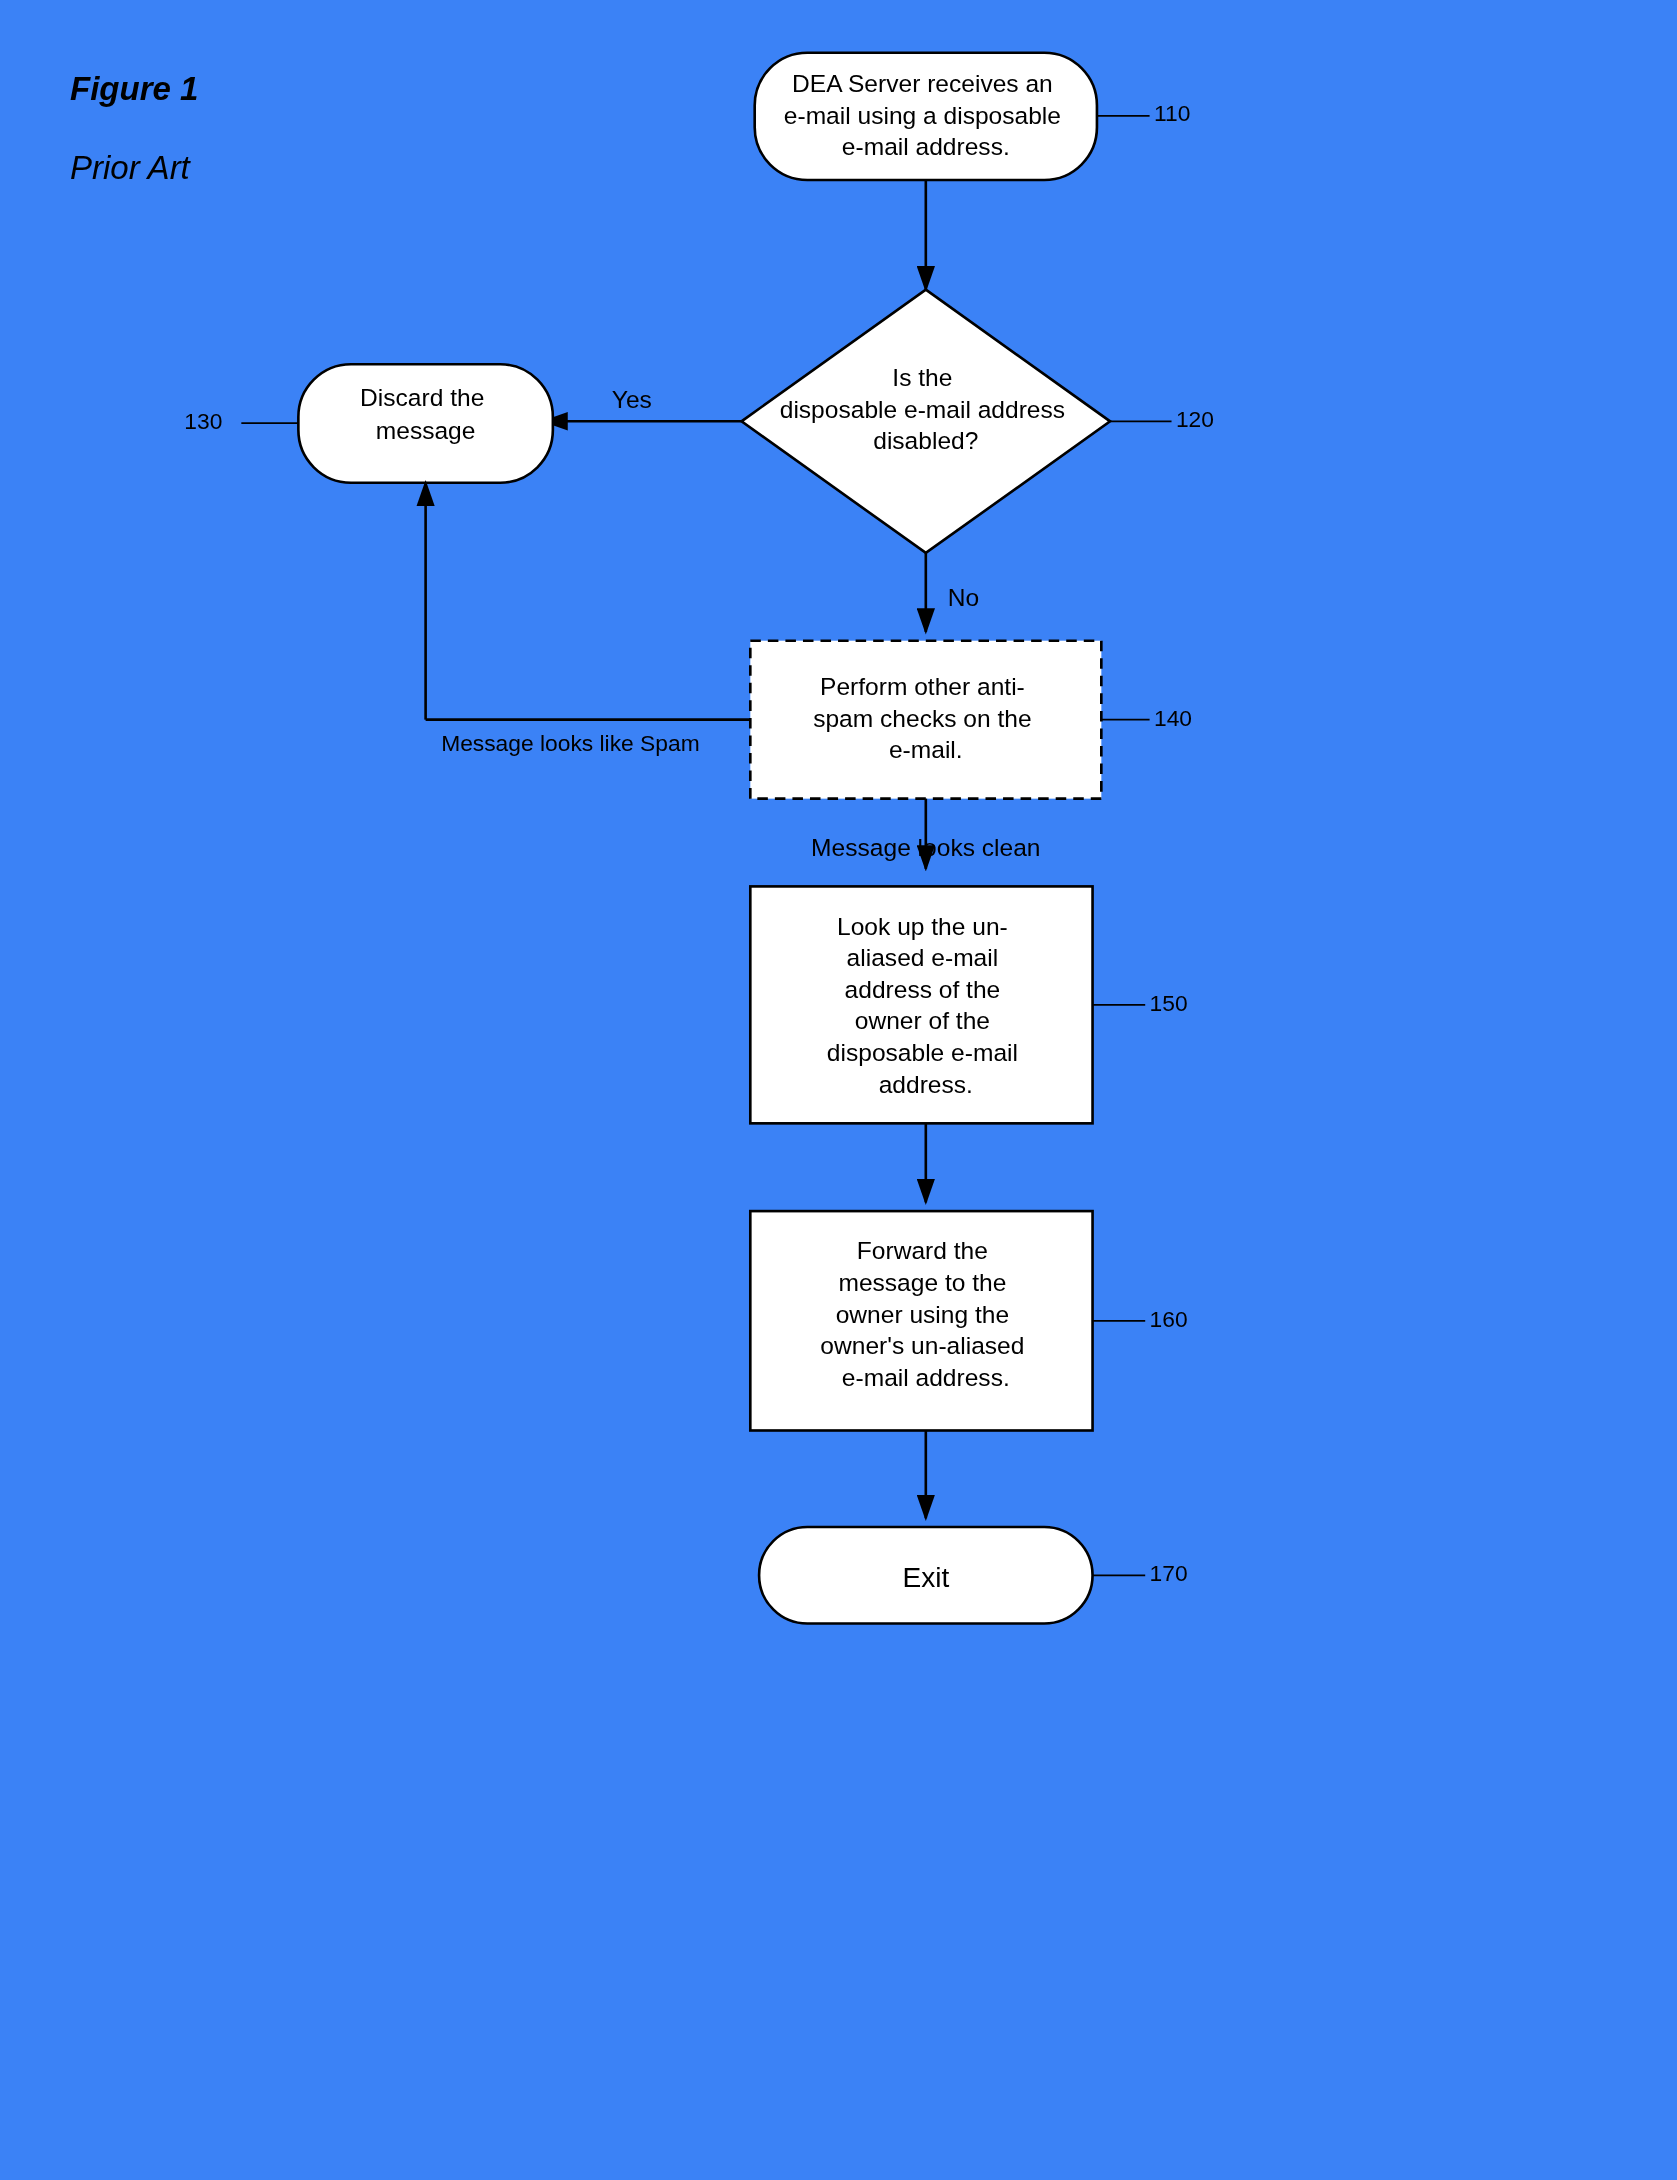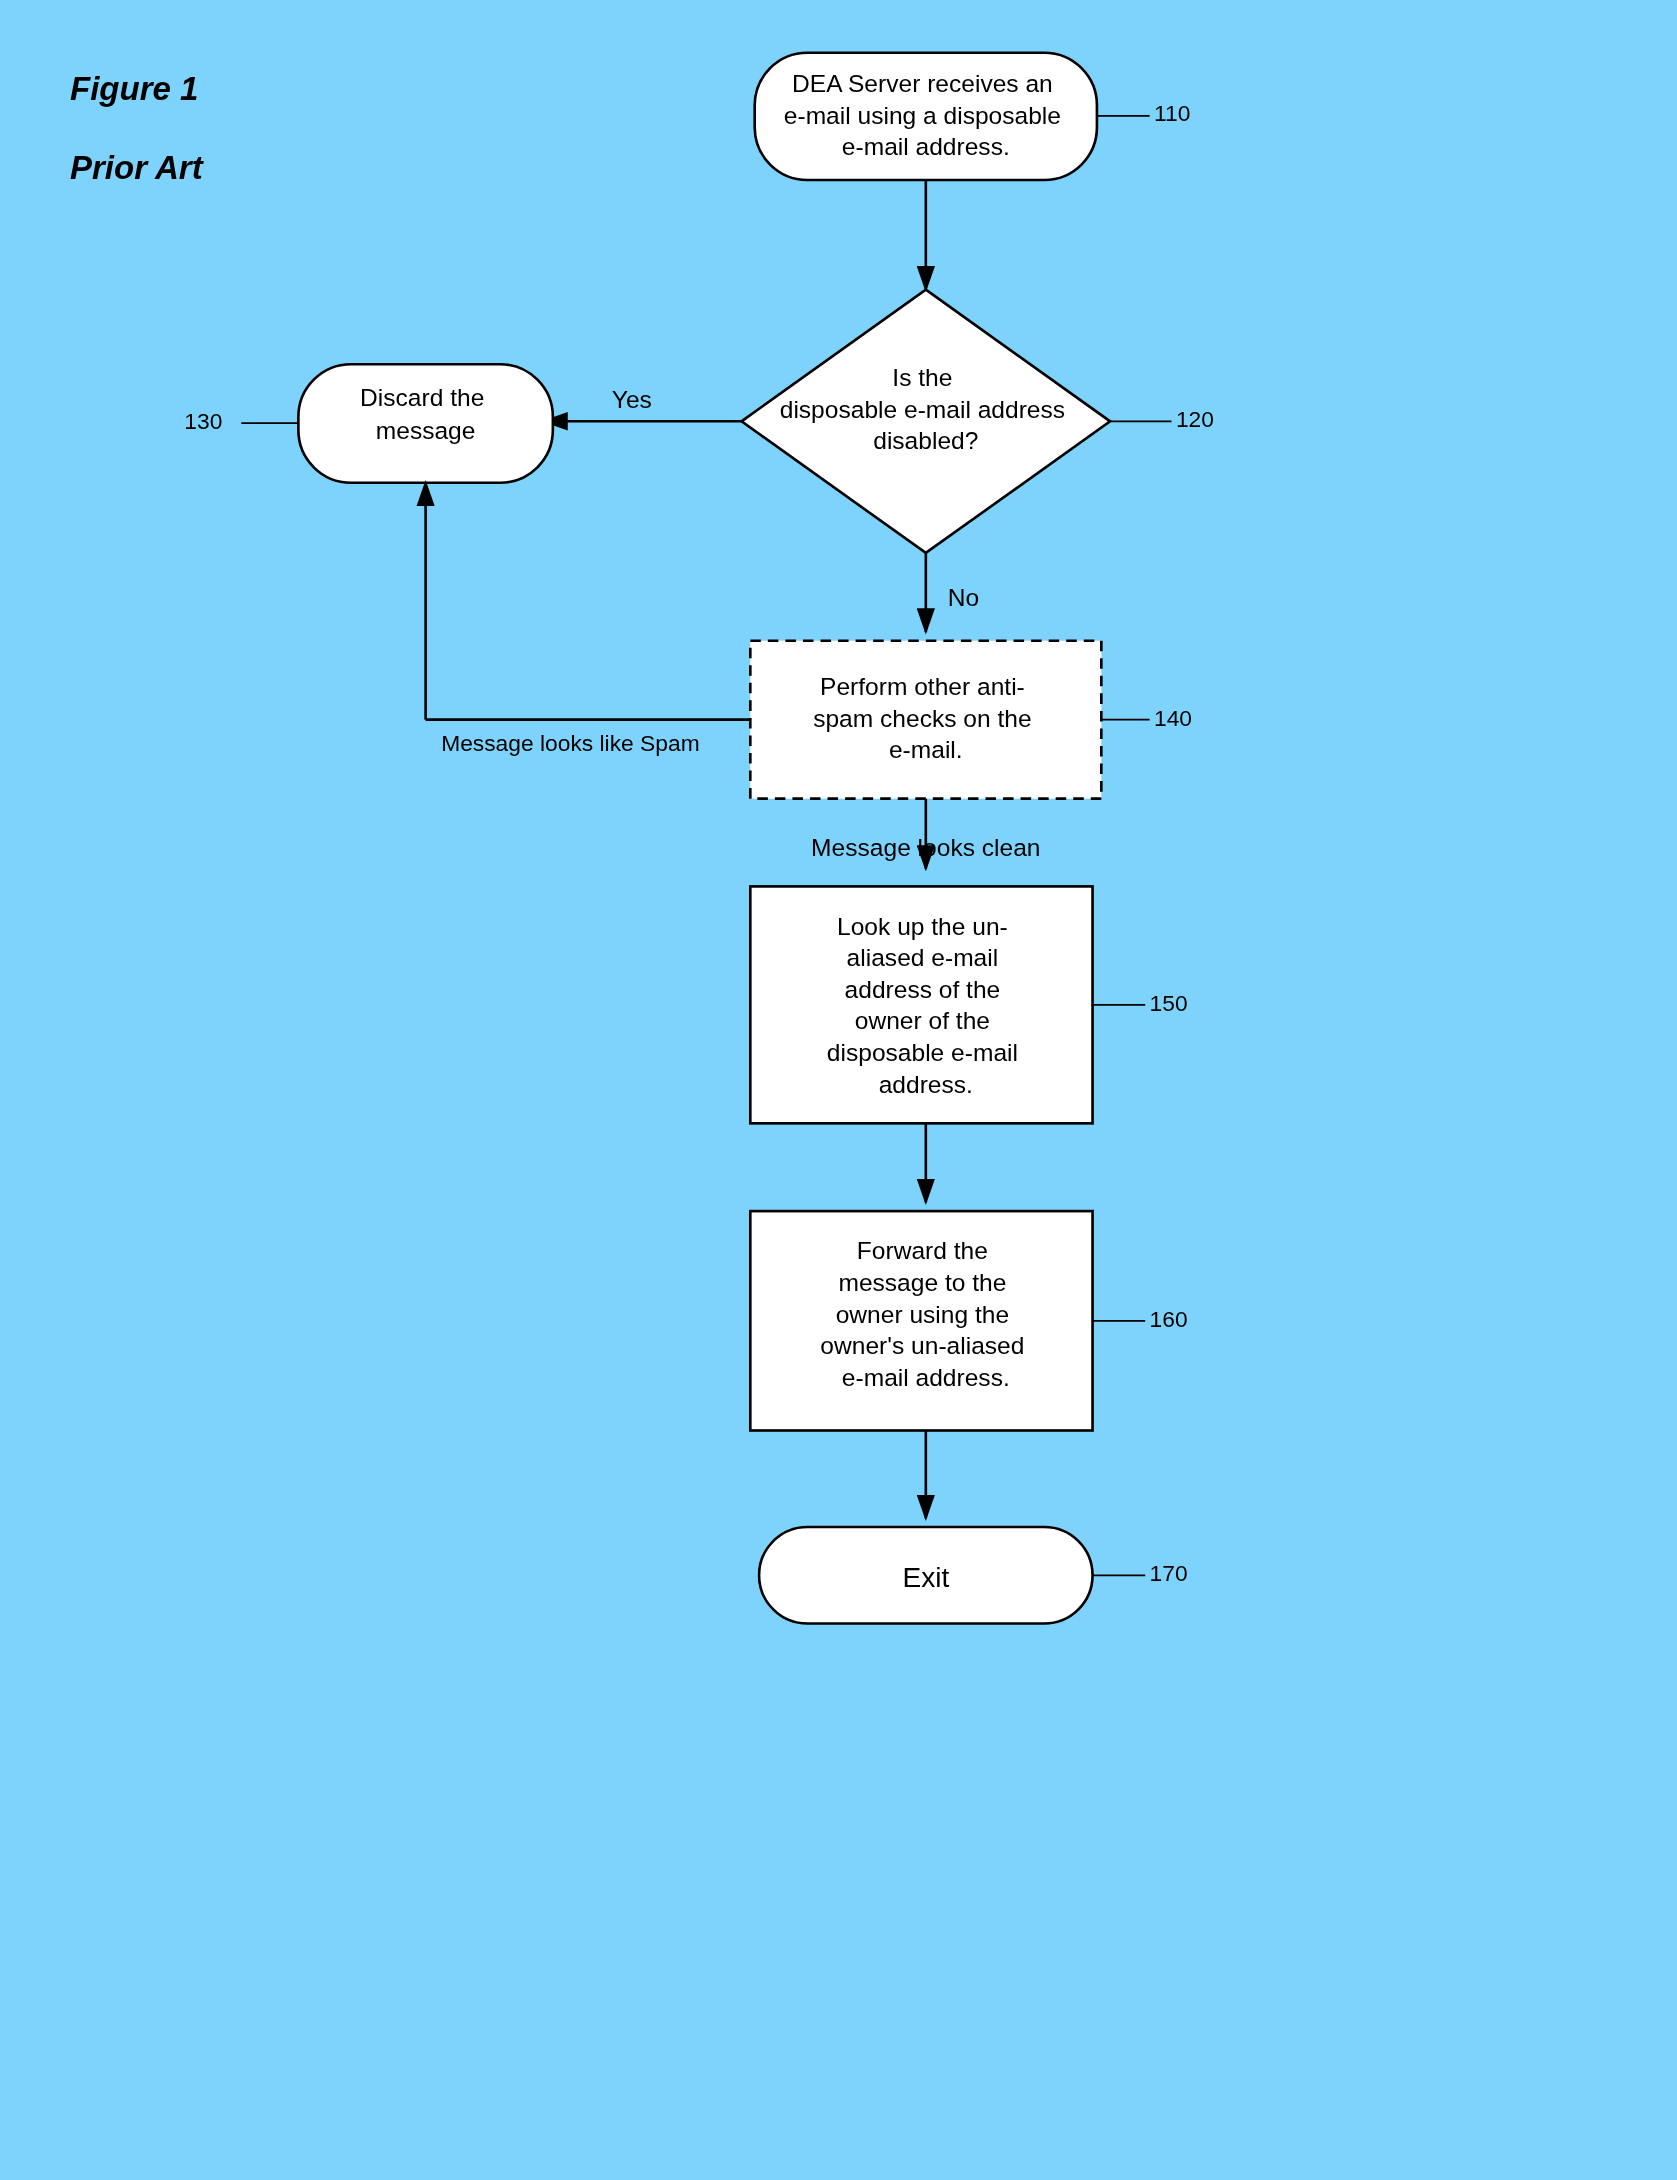--- a/index.html
+++ b/index.html
@@ -8,36 +8,36 @@
       font-family: Arial, sans-serif;
       width: 1677px;
       min-height: 2180px;
       position: relative;
       overflow: hidden;
     }
     .page {
       position: relative;
       width: 1677px;
       height: 2180px;
-      background: #7dd3fc;
+      background: #3b82f6;
     }
     .figure-label {
       position: absolute;
       top: 70px;
       left: 70px;
       font-size: 33px;
       font-weight: bold;
       font-style: italic;
     }
     .prior-art-label {
       position: absolute;
       top: 149px;
       left: 70px;
       font-size: 33px;
-      font-weight: bold;
+      font-weight: normal;
       font-style: italic;
     }
 
     
     .flowchart {
       position: absolute;
       top: 0;
       left: 0;
       width: 1677px;
       height: 2180px;

